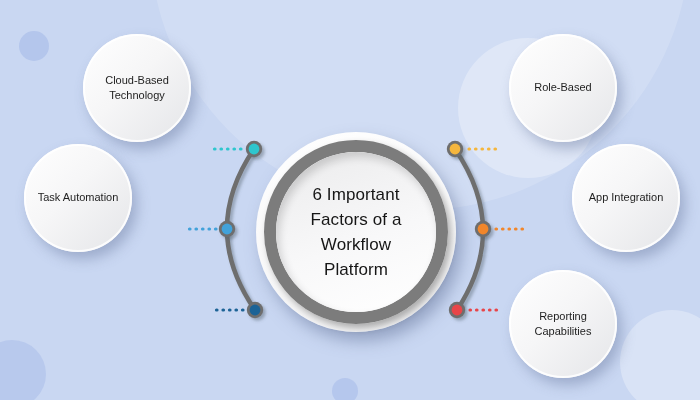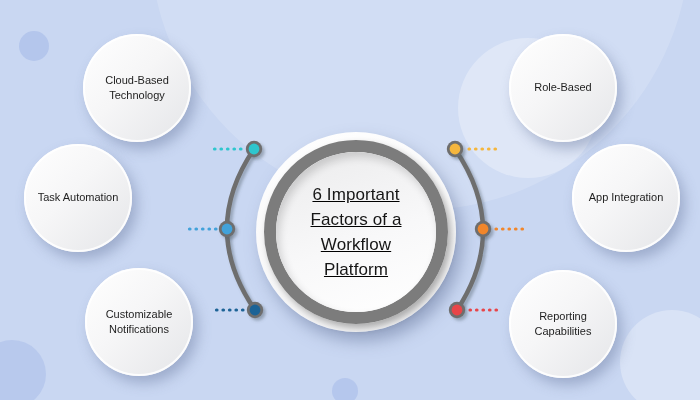--- a/index.html
+++ b/index.html
@@ -46,21 +46,21 @@
     background:linear-gradient(160deg,#ffffff 0%,#f2f2f3 100%);
     box-shadow:6px 9px 16px rgba(96,112,150,0.5);
     z-index:2;
     display:flex;align-items:center;justify-content:center;
   }
   .center-ring{
     width:184px;height:184px;border-radius:50%;
     box-sizing:border-box;
     border:12px solid #7c7c7c;
     box-shadow:3px 4px 7px rgba(0,0,0,0.3);
-    display:flex;align-items:flex-end;justify-content:center;text-decoration:underline;
+    display:flex;align-items:flex-end;justify-content:center;
   }
   .center-inner{
     width:160px;height:160px;border-radius:50%;
     background:linear-gradient(160deg,#ebebec 0%,#f8f8f9 55%,#ffffff 100%);
     box-shadow:inset 3px 5px 9px rgba(0,0,0,0.16);
     display:flex;align-items:center;justify-content:center;
     text-align:center;
   }
   .center-text{font-size:17px;line-height:25px;font-weight:500;color:#161616;letter-spacing:0.1px;}
   .center-text div{white-space:nowrap;}
@@ -130,26 +130,20 @@
     <div class="bubble-label">
       <span>Cloud-Based</span>
       <span>Technology</span>
     </div>
   </div>
   <div class="bubble pos-workflow">
     <div class="bubble-label">
       <span>Task Automation</span>
     </div>
   </div>
-  <div class="bubble pos-custom">
-    <div class="bubble-label">
-      <span>Customizable</span>
-      <span>Notifications</span>
-    </div>
-  </div>
   <div class="bubble pos-role">
     <div class="bubble-label">
       <span>Role-Based</span>
     </div>
   </div>
   <div class="bubble pos-app">
     <div class="bubble-label">
       <span>App Integration</span>
       <span></span>
     </div>

